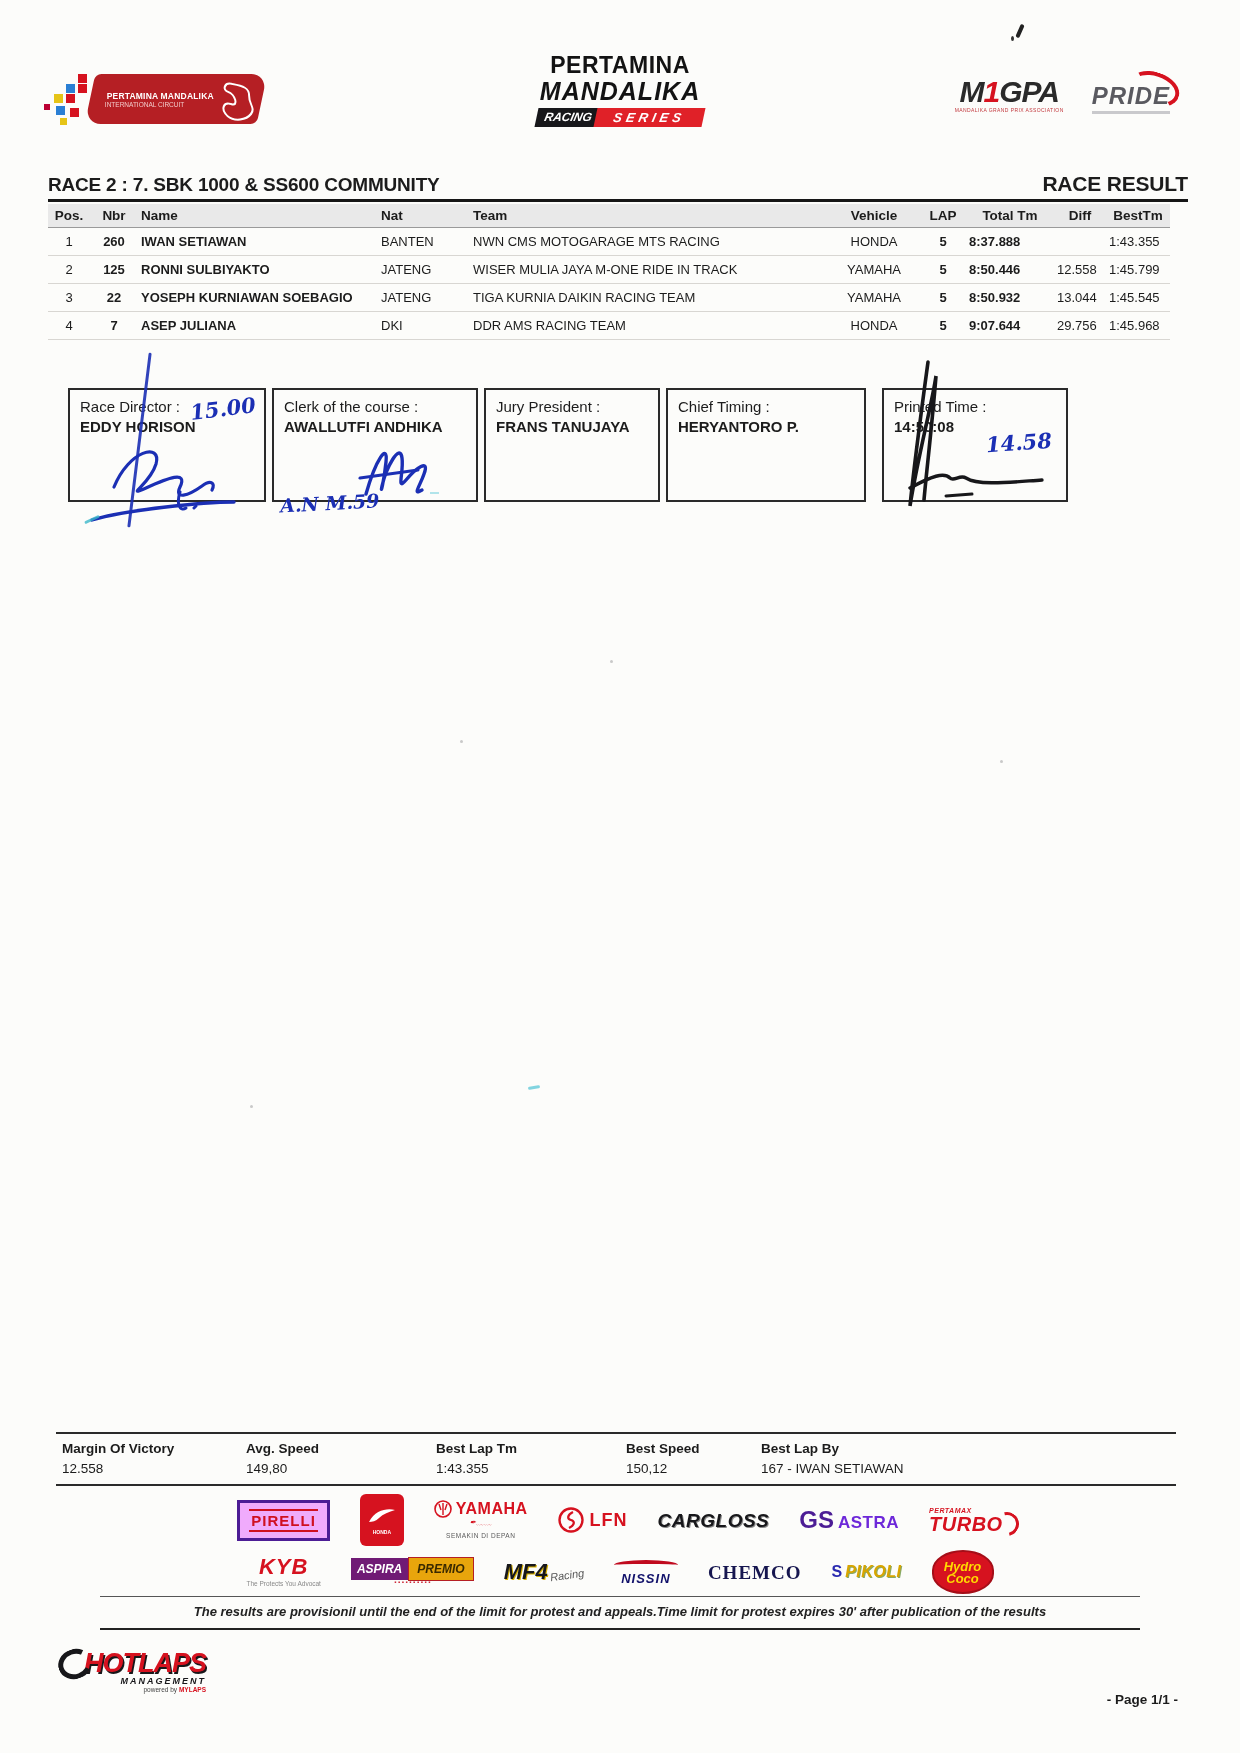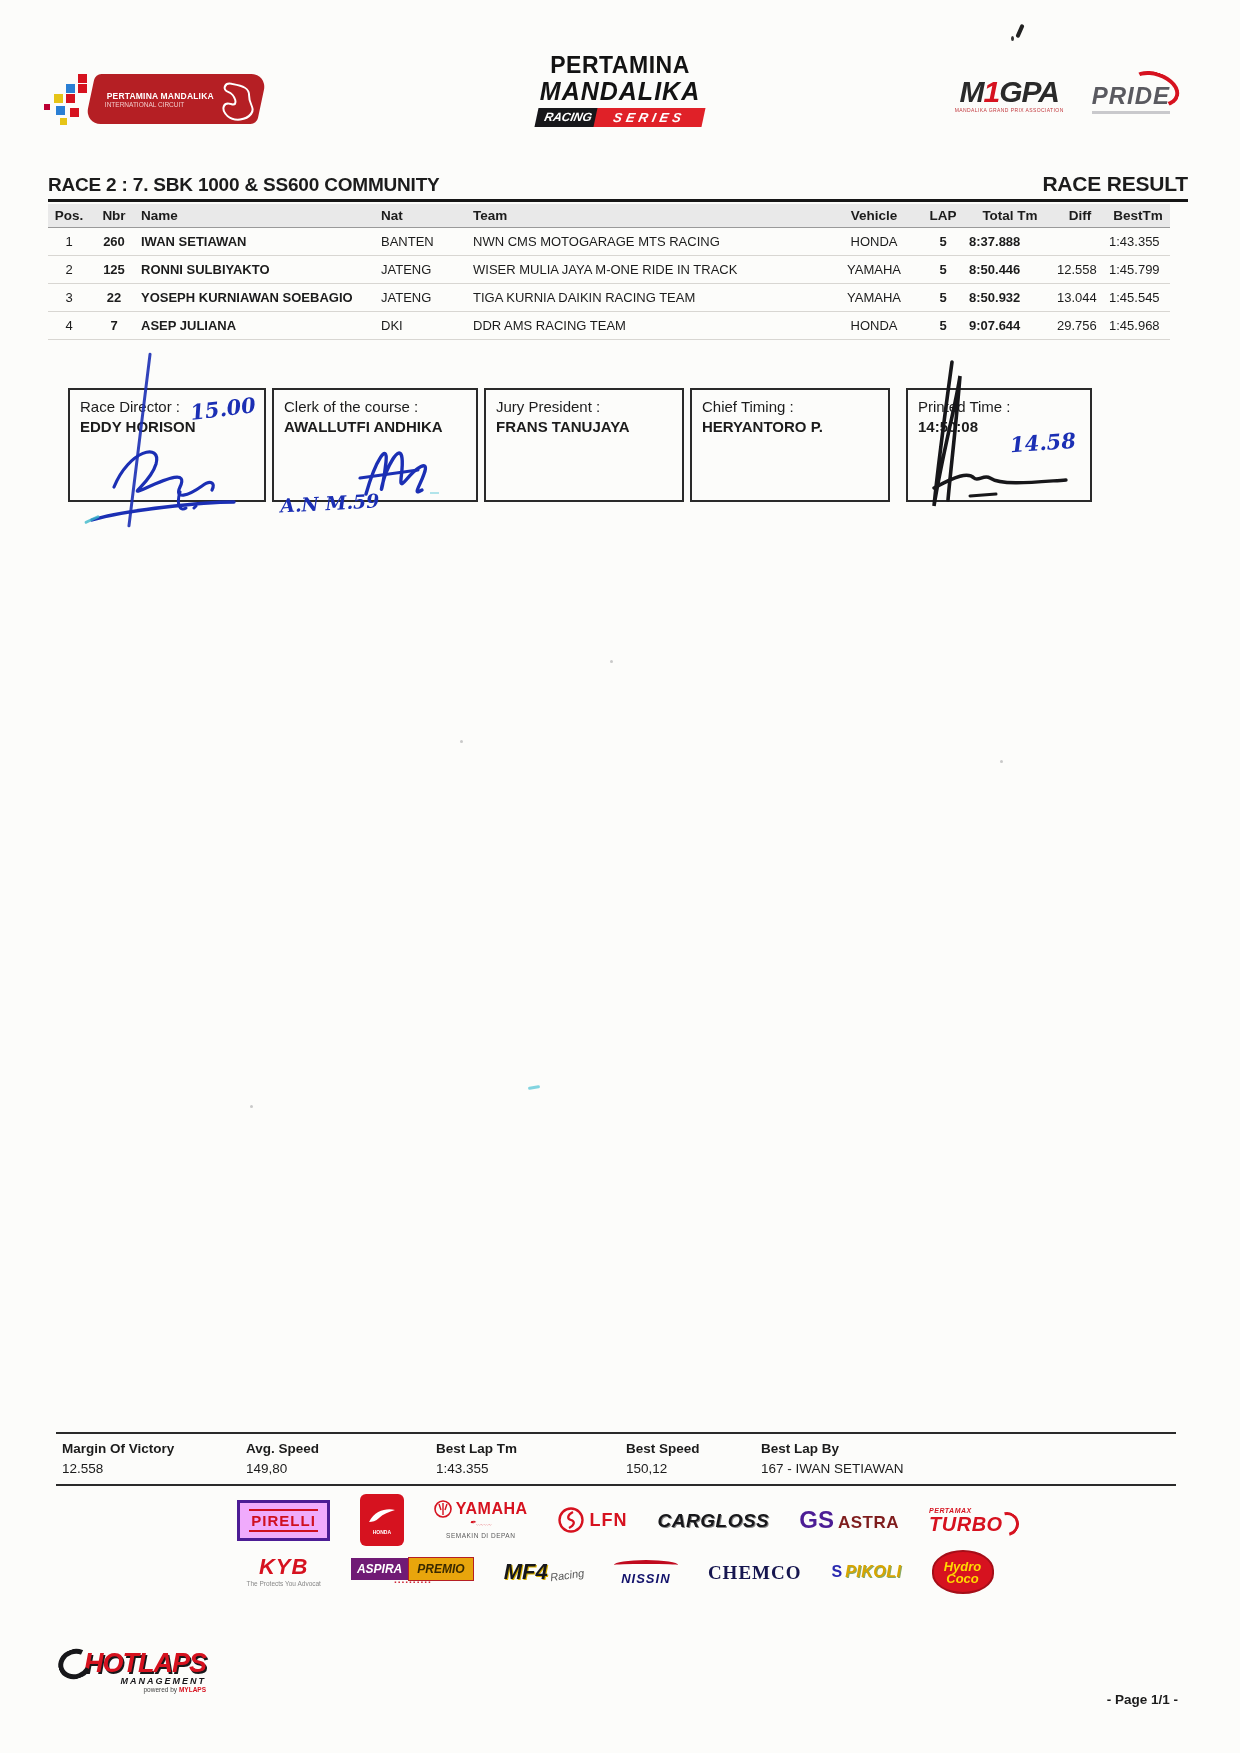--- a/index.html
+++ b/index.html
@@ -54,21 +54,21 @@
   .bold { font-weight:bold; }
   col.w-pos{width:42px;} col.w-nbr{width:48px;} col.w-name{width:240px;} col.w-nat{width:92px;}
   col.w-team{width:358px;} col.w-veh{width:92px;} col.w-lap{width:46px;} col.w-tot{width:88px;}
   col.w-diff{width:52px;} col.w-best{width:64px;}
 
   
   .officials { position:absolute; top:388px; left:68px; display:flex; gap:6px; }
   .obox { border:2px solid #2a2a2a; height:114px; padding:8px 10px; position:relative; background:transparent; }
   .obox .role { font-size:15px; }
   .obox .oname { font-size:15px; font-weight:bold; margin-top:3px; }
-  .b1{width:198px;} .b2{width:206px;} .b3{width:200px;} .b4{width:200px;}
+  .b1{width:198px;} .b2{width:206px;} .b3{width:176px;} .b4{width:200px;}
   .b5{width:186px; margin-left:10px;}
   .hand { font-family:"DejaVu Serif", serif; font-style:italic; font-weight:bold; color:#1b2fb4; position:absolute; }
   .hw-1500 { top:6px; right:8px; font-size:21px; transform:rotate(-7deg); }
   .hw-1458 { top:40px; right:14px; font-size:21px; transform:rotate(-4deg); }
   .hw-an { bottom:-14px; left:6px; font-size:19px; transform:rotate(-3deg); }
   .sig { position:absolute; pointer-events:none; }
   .penstroke { position:absolute; left:138px; top:352px; width:3px; height:176px; background:#1b2fb4; transform:rotate(7deg); border-radius:2px; opacity:.9; }
 
   
   .stats { position:absolute; top:1432px; left:56px; right:64px; border-top:2px solid #2a2a2a; border-bottom:2.5px solid #2a2a2a; padding:7px 0 8px 0; display:flex; }
@@ -88,21 +88,21 @@
   .sp-honda .t { color:#fff; font-size:5px; font-weight:bold; margin-top:2px;}
   .sp-yamaha .t { color:#d6121f; font-weight:900; font-size:16px; letter-spacing:.5px; }
   .sp-yamaha .row { display:flex; align-items:center; gap:4px; }
   .sp-yamaha .scribble { color:#d6121f; font-size:8px; font-style:italic; margin-top:1px;}
   .sp-yamaha .sub { color:#5a5a5a; font-size:6.5px; margin-top:6px; letter-spacing:.5px;}
   .sp-lfn { flex-direction:row; gap:6px; }
   .sp-lfn .t { color:#d6121f; font-weight:900; font-size:18px; letter-spacing:1px; }
   .sp-cargloss .t { color:#17171a; font-weight:900; font-style:italic; font-size:19px; letter-spacing:.5px; text-shadow:1px 1px 0 #888; }
   .sp-gs { flex-direction:row; gap:4px; align-items:baseline;}
   .sp-gs .g { color:#4c1d95; font-weight:700; font-size:24px; }
-  .sp-gs .a { color:#7f1d1d; font-weight:bold; font-size:17px; letter-spacing:.5px;}
+  .sp-gs .a { color:#6d28d9; font-weight:bold; font-size:17px; letter-spacing:.5px;}
   .sp-turbo { align-items:flex-start; }
   .sp-turbo .pre { color:#d6121f; font-size:7px; font-weight:bold; font-style:italic; letter-spacing:.5px; }
   .sp-turbo .t { color:#d6121f; font-weight:900; font-style:italic; font-size:20px; letter-spacing:.5px; position:relative;}
   .sp-turbo .t::after{content:""; position:absolute; right:-16px; top:-2px; width:18px; height:18px; border:3px solid #d6121f; border-left-color:transparent; border-bottom-color:transparent; border-radius:50%; transform:rotate(32deg);}
   .sp-aspira { flex-direction:row; gap:0; }
   .sp-aspira .a { background:#701a75; color:#fff; font-weight:900; font-style:italic; font-size:12px; padding:4px 6px; }
   .sp-aspira .p { background:#e8a50c; color:#3a2a00; font-weight:900; font-style:italic; font-size:12px; padding:4px 8px; border:1px solid #b51f24;}
   .sp-aspira-wrap .sub { color:#c23; font-size:6px; margin-top:3px; }
   .sp-mf4 { flex-direction:row; align-items:baseline; gap:2px;}
   .sp-mf4 .t { color:#17171a; font-weight:900; font-style:italic; font-size:22px; text-shadow:1px 1px 0 #d8b100; }
@@ -403,20 +403,23 @@
         <span class="s">S</span>
           <span class="t">PIKOLI</span>
       </div>
       <div class="sp sp-hydro">
         <span class="t1">Hydro</span>
           <span class="t2">Coco</span>
       </div>
     </div>
   </div>
 
+  <div class="disc-wrap">
+    <div class="disc">The results are provisionil until the end of the limit for protest and appeals.Time limit for protest expires 30' after publication of the results</div>
+  </div>
 
   <div class="hotlaps">
     <div class="row">
       <div class="swoosh"></div>
       <span class="t">HOTLAPS</span>
     </div>
     <div class="mg">MANAGEMENT</div>
     <div class="pw"><span>powered by </span><b>MYLAPS</b></div>
   </div>
   <div class="page-label">- Page 1/1 -</div>

